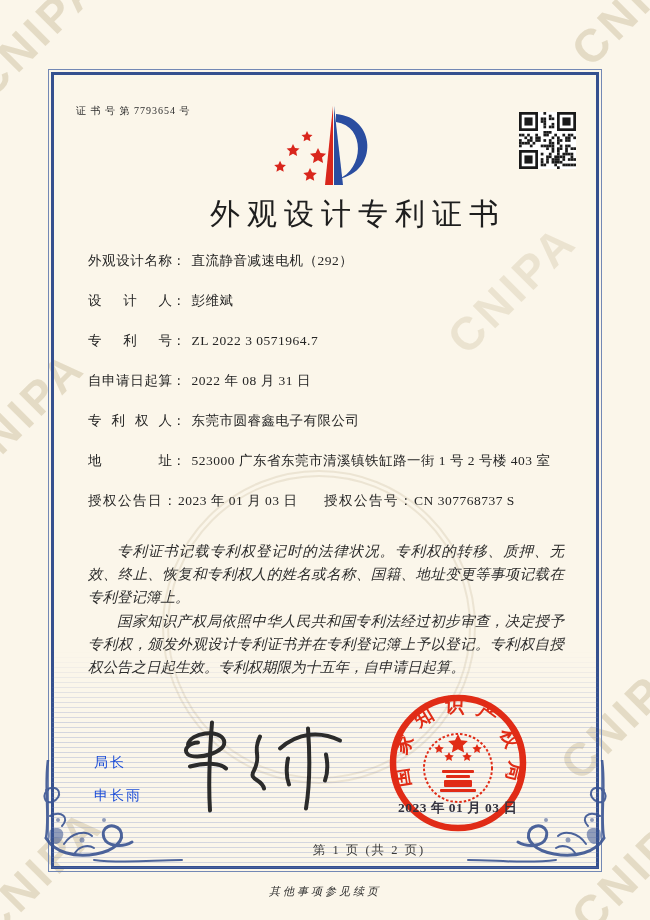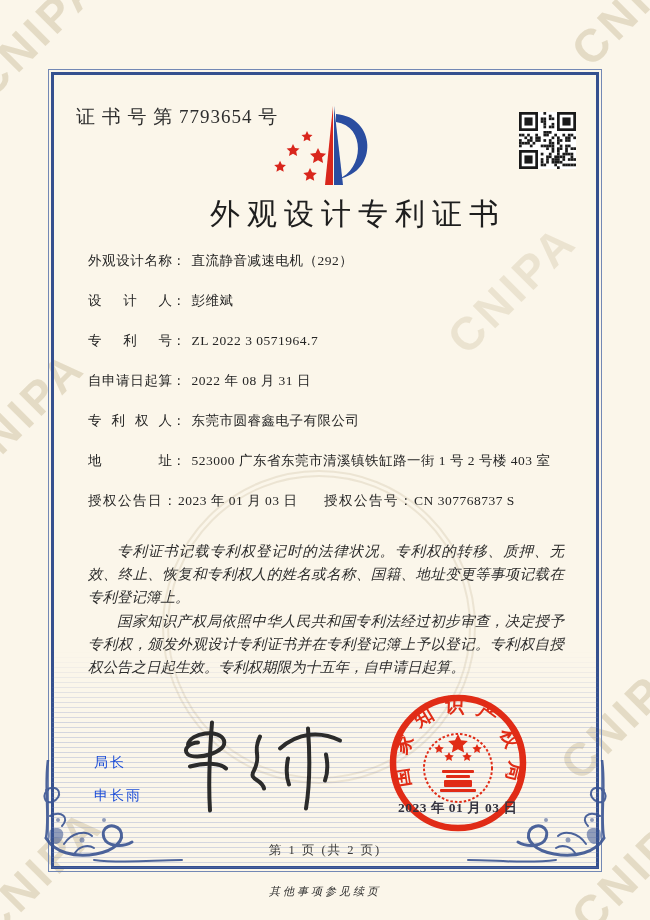--- a/index.html
+++ b/index.html
@@ -42,21 +42,21 @@
     background:repeating-linear-gradient(180deg, rgba(122,138,196,.30) 0 1px, rgba(122,138,196,0) 1px 5px);
     -webkit-mask-image:linear-gradient(180deg, transparent 0, #000 70px);
     mask-image:linear-gradient(180deg, transparent 0, #000 70px);
   }
   .corner{position:absolute; z-index:2; width:150px; height:110px;}
   .corner-left{left:34px; top:760px;}
   .corner-right{left:466px; top:760px; transform:scaleX(-1);}
   
   .cert-no{
     position:absolute; z-index:2; left:76px; top:104px;
-    font-size:19px; letter-spacing:1px; color:#2e2e2e;
+    font-size:10px; letter-spacing:1px; color:#2e2e2e;
   }
   .qr{position:absolute; z-index:2; left:519px; top:112px; width:57px; height:57px; background:#fff;}
   .logo{position:absolute; z-index:2; left:262px; top:100px; width:124px; height:92px;}
   .title{
     position:absolute; z-index:2; left:48px; top:194px; width:620px;
     text-align:center; font-size:30px; font-weight:normal; letter-spacing:7px; color:#1e1e1e;
   }
   
   .fields{position:absolute; z-index:2; left:88px; top:252px; width:478px;}
   .frow{position:relative; height:22px; margin-bottom:18px; font-size:13.5px; color:#252525; white-space:nowrap;}
@@ -80,21 +80,21 @@
   }
   .signature{position:absolute; z-index:3; left:168px; top:716px; width:185px; height:100px;}
   .seal{position:absolute; z-index:3; left:383px; top:688px; width:150px; height:150px; opacity:.96;}
   .seal-date{
     position:absolute; z-index:4; left:398px; top:799px; width:130px;
     font-size:13.5px; font-weight:bold; color:#33323e; letter-spacing:0.5px; white-space:nowrap;
   }
   
   .page-info{
     position:absolute; z-index:2; left:48px; top:842px; width:554px;
-    text-align:center; font-size:12.5px; letter-spacing:2px; color:#3a3a3a;
+    text-align:center; font-size:12.5px; letter-spacing:2px; color:#3a3a3a;padding-left:44px;
   }
   .continuation{
     position:absolute; z-index:2; left:0; top:884px; width:650px;
     text-align:center; font-size:11px; font-style:italic; letter-spacing:3px; color:#2f2f2f;
   }
 </style>
 </head>
 <body>
 
 <div class="page">

